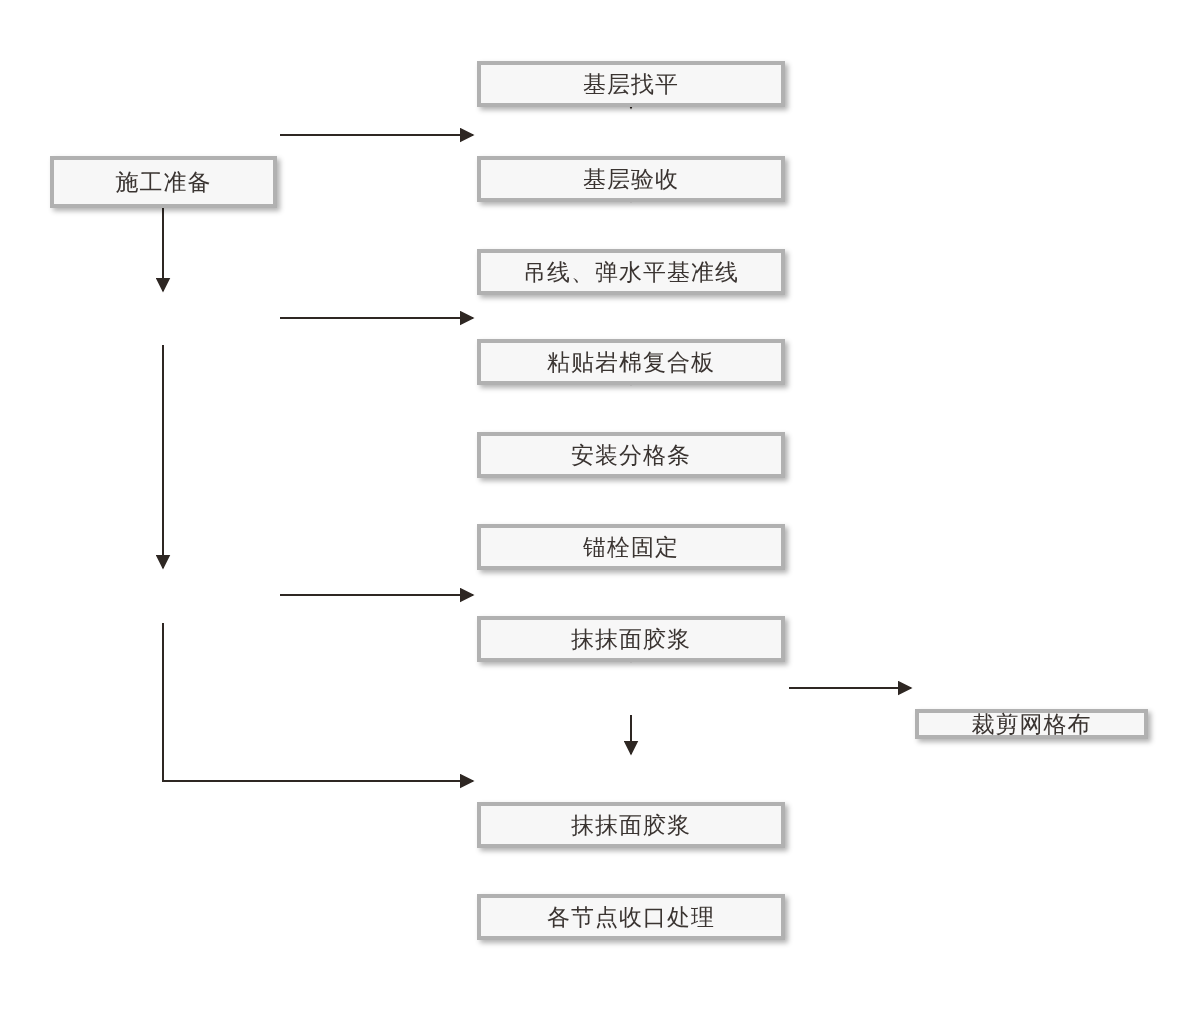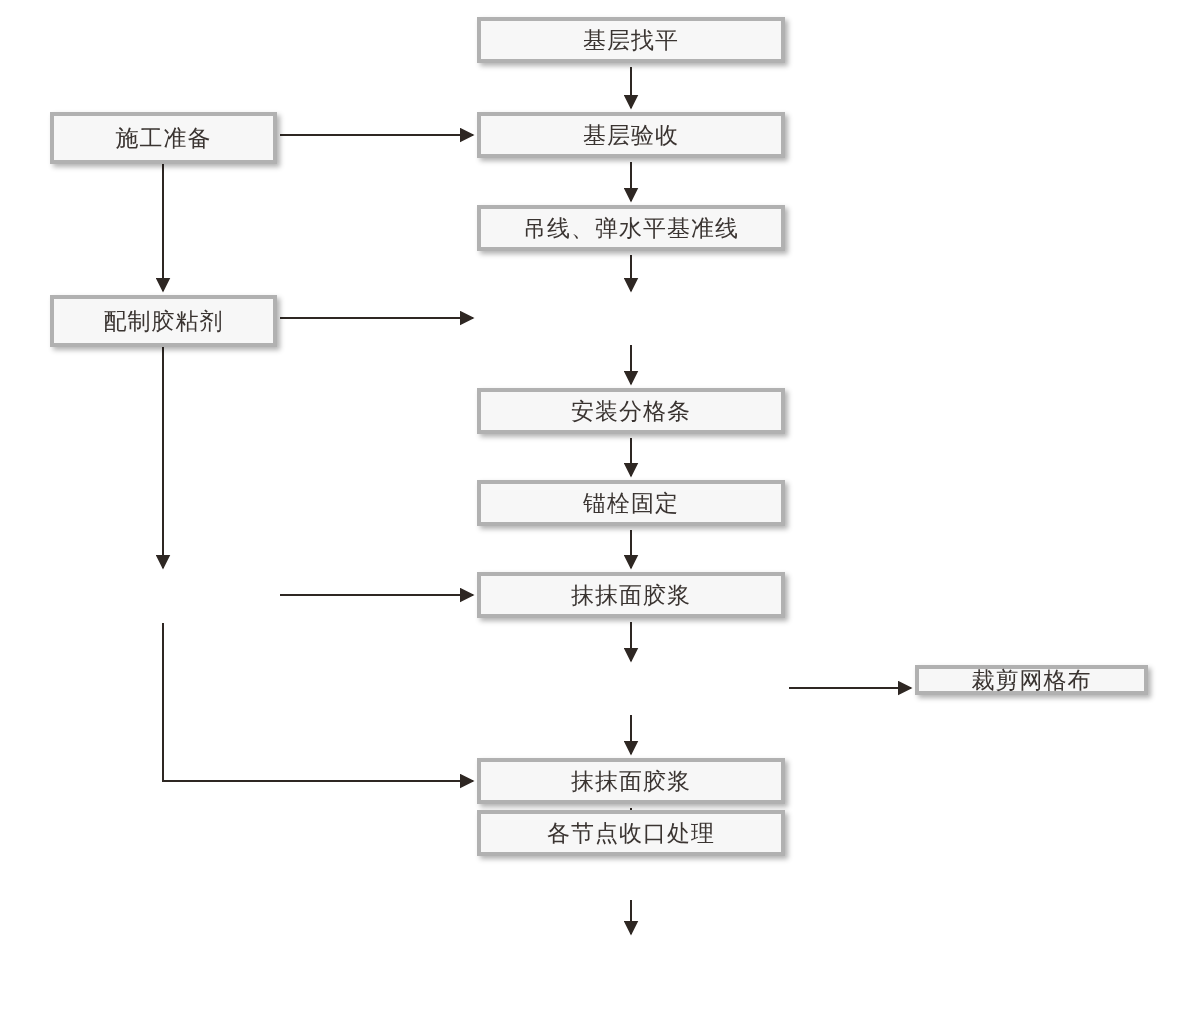--- a/index.html
+++ b/index.html
@@ -15,20 +15,21 @@
     position:absolute;
     box-sizing:border-box;
     background:#f7f7f7;
     border:4px solid #b1b1b1;
     box-shadow:3px 3px 5px rgba(0,0,0,0.30);
     display:flex;align-items:center;justify-content:center;
     font-size:23px;
     color:#3a3431;
     letter-spacing:1px;
     white-space:nowrap;
+    margin-top:44px;
   }
   .col-center{left:477px;width:308px;height:46px;}
   .col-left{left:50px;width:227px;height:52px;}
   .col-right{left:915px;width:233px;height:30px;}
   .edge{stroke:#2e2723;stroke-width:2;fill:none;}
 </style>
 </head>
 <body>
 
 <div id="canvas">
@@ -59,24 +60,24 @@
     <path class="edge" marker-end="url(#arrowhead)" d="M280,595 L473,595"></path>
 
     <path class="edge" marker-end="url(#arrowhead)" d="M163,623 L163,781 L473,781"></path>
 
     <path class="edge" marker-end="url(#arrowhead)" d="M789,688 L911,688"></path>
   </svg>
 
   <div class="node col-center" style="top:17px">基层找平</div>
   <div class="node col-center" style="top:205px">吊线、弹水平基准线</div>
   <div class="node col-center" style="top:112px">基层验收</div>
+  <div class="node col-center" style="top:295px">粘贴岩棉复合板</div>
   <div class="node col-center" style="top:480px">锚栓固定</div>
   <div class="node col-center" style="top:388px">安装分格条</div>
   <div class="node col-center" style="top:572px">抹抹面胶浆</div>
   <div class="node col-center" style="top:758px">抹抹面胶浆</div>
-  <div class="node col-center" style="top:810px">各节点收口处理</div>
+  <div class="node col-center" style="top:850px">各节点收口处理</div>
 
   <div class="node col-left" style="top:112px">施工准备</div>
-  <div class="node col-left" style="top:295px">配制胶粘剂</div>
 
   <div class="node col-right" style="top:665px">裁剪网格布</div>
 
 </div>
 
 </body></html>

